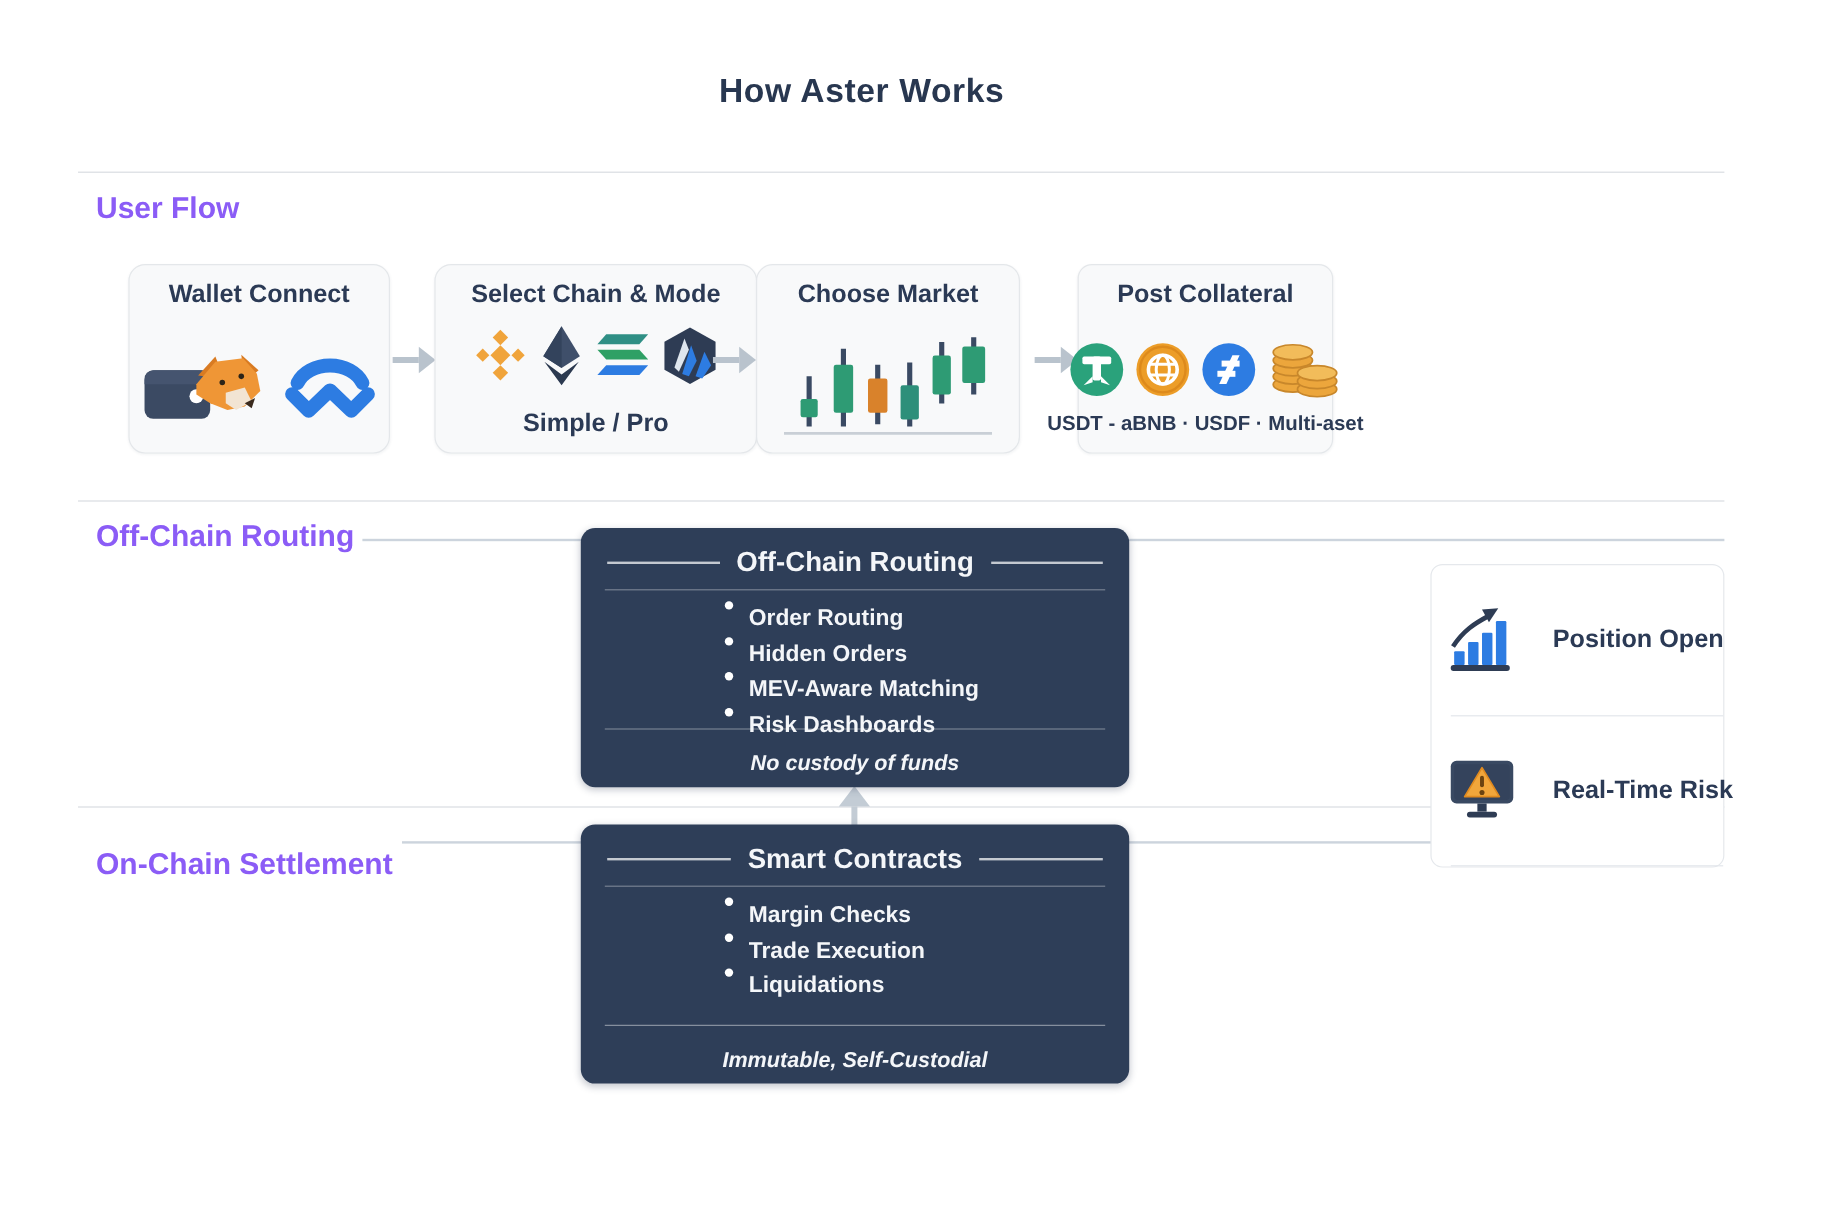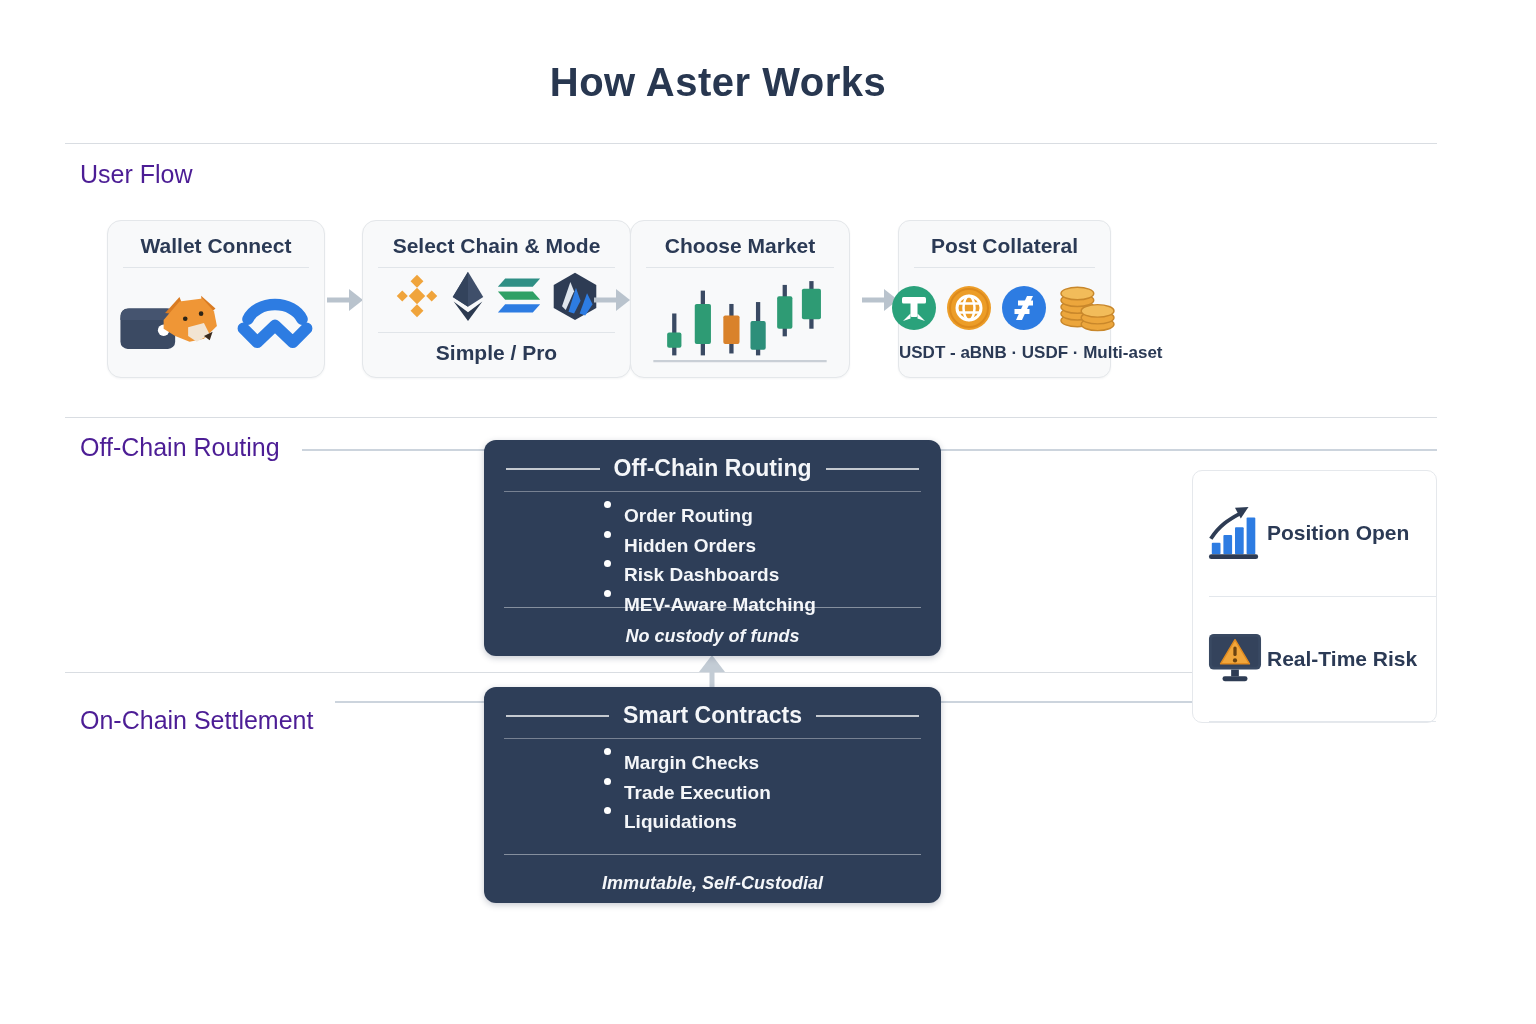--- a/index.html
+++ b/index.html
@@ -1,31 +1,31 @@
 <!DOCTYPE html>
 <html><head>
 <meta charset="utf-8">
 <style>
   * { margin:0; padding:0; box-sizing:border-box; }
   html,body { width:1536px; height:1024px; background:#ffffff;
     font-family:"Liberation Sans", sans-serif; color:#2b3a55; overflow:hidden; }
   .abs { position:absolute; }
 
   .page-title { left:0; top:60px; width:1436px; text-align:center;
-    font-size:40px; font-weight:bold; color:#283750; letter-spacing:.5px; }
+    font-size:28px; font-weight:bold; color:#283750; letter-spacing:.5px; }
 
   .hdivider { left:65px; width:1372px; height:1px; background:#d9dde2; }
 
-  .section-label { font-size:25px; font-weight:normal; color:#4c1d95; white-space:nowrap; }
+  .section-label { font-size:25px; font-weight:bold; color:#8b5cf6; white-space:nowrap; }
   .section-line { height:1.5px; background:#ccd4dd; z-index:0; }
 
   
   .flow-card { top:220px; height:158px; background:#f8f9fa;
     border:1px solid #e4e7ea; border-radius:14px; z-index:1;
-    display:flex; flex-direction:column; box-shadow:0 1px 2px rgba(40,55,80,.05); }
+    display:flex; flex-direction:column; box-shadow:0 1px 2px rgba(40,55,80,.05);align-items:center; }
   .flow-card-title { text-align:center; font-size:21px; font-weight:bold;
     color:#2b3a55; padding-top:13px; white-space:nowrap; }
   .flow-card-divider { height:1px; background:#e1e5e9; margin:9px 15px 0 15px; }
   .flow-card-body { flex:1; display:flex; align-items:center; justify-content:center; gap:10px; }
   .flow-card-footnote { text-align:center; font-weight:bold; color:#2b3a55; }
   .flow-arrow { top:287px; z-index:1; }
 
   
   .dark-card { left:484px; width:457px; height:216px; background:#2e3e58;
     border-radius:12px; z-index:2; color:#f4f6f9;
@@ -39,21 +39,21 @@
     font-size:19px; font-weight:bold; line-height:29.5px; }
   .dark-bullet { width:7px; height:7px; border-radius:50%; background:#ffffff; flex:0 0 auto; }
   .dark-bottom { position:absolute; left:20px; right:20px; bottom:9px;
     border-top:1px solid rgba(255,255,255,.42); padding-top:18px;
     text-align:center; font-size:18px; font-weight:bold; font-style:italic; }
 
   
   .outcome-panel { left:1192px; top:470px; width:245px; height:253px;
     background:#ffffff; border:1px solid #e5e8ec; border-radius:10px; z-index:2;
     display:flex; flex-direction:column; }
-  .outcome-row { flex:1; display:flex; align-items:center; gap:3px; padding-left:13px; }
+  .outcome-row { flex:1; display:flex; align-items:center; gap:30px; padding-left:13px; }
   .outcome-label { font-size:21px; font-weight:bold; color:#2b3a55; white-space:nowrap; }
   .outcome-divider { height:1px; background:#e3e7ec; margin-left:16px; }
 
   svg { display:block; }
 </style>
 </head>
 <body>
 
 <div class="abs page-title">How Aster Works</div>
 <div class="abs hdivider" style="top:143px;"></div>
@@ -235,25 +235,25 @@
     <li>
         <span class="dark-bullet"></span>
         <span>Order Routing</span>
       </li>
     <li>
         <span class="dark-bullet"></span>
         <span>Hidden Orders</span>
       </li>
     <li>
         <span class="dark-bullet"></span>
+        <span>MEV-Aware Matching</span>
+      </li>
+    <li>
+        <span class="dark-bullet"></span>
         <span>Risk Dashboards</span>
-      </li>
-    <li>
-        <span class="dark-bullet"></span>
-        <span>MEV-Aware Matching</span>
       </li>
   </ul>
   <div class="dark-bottom">No custody of funds</div>
 </div>
 
 <div class="abs" style="left:698px; top:655px; z-index:1;">
   <svg width="28" height="48" viewBox="0 0 28 48">
     <polygon points="14,0 27,17 1,17" fill="#c3ccd5"></polygon>
     <rect x="11.5" y="17" width="5" height="31" fill="#c3ccd5"></rect>
   </svg>

